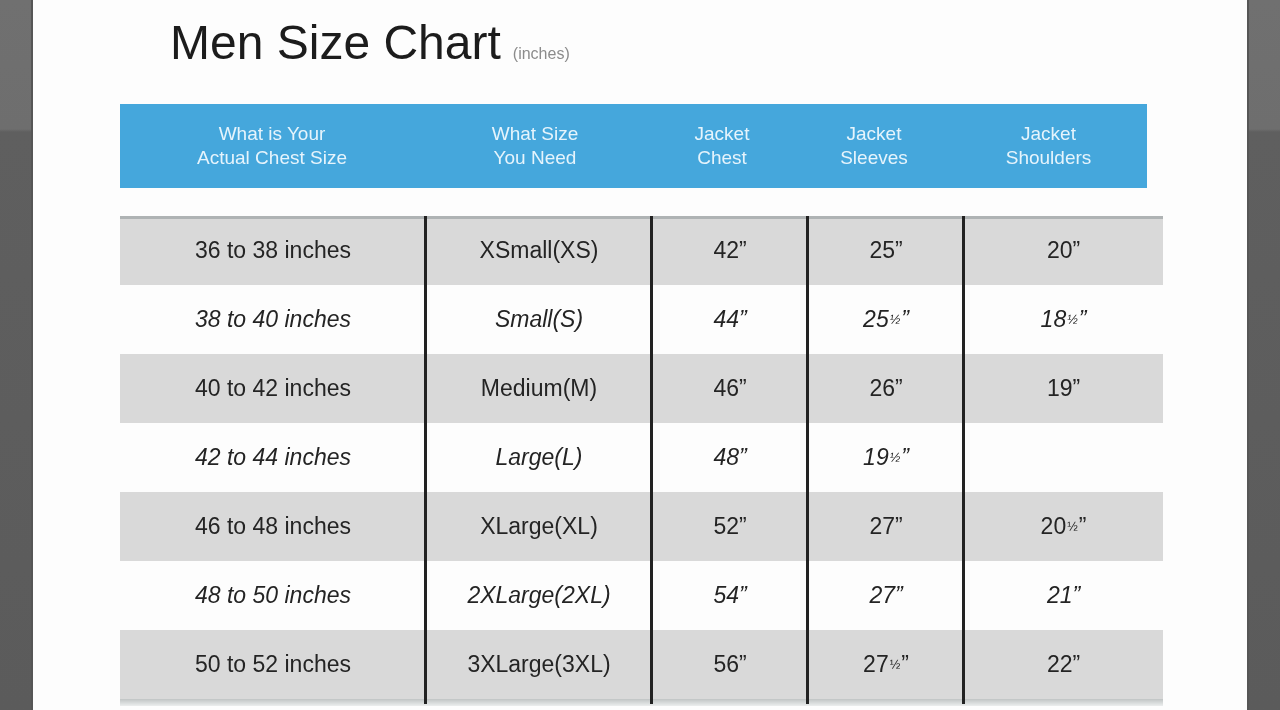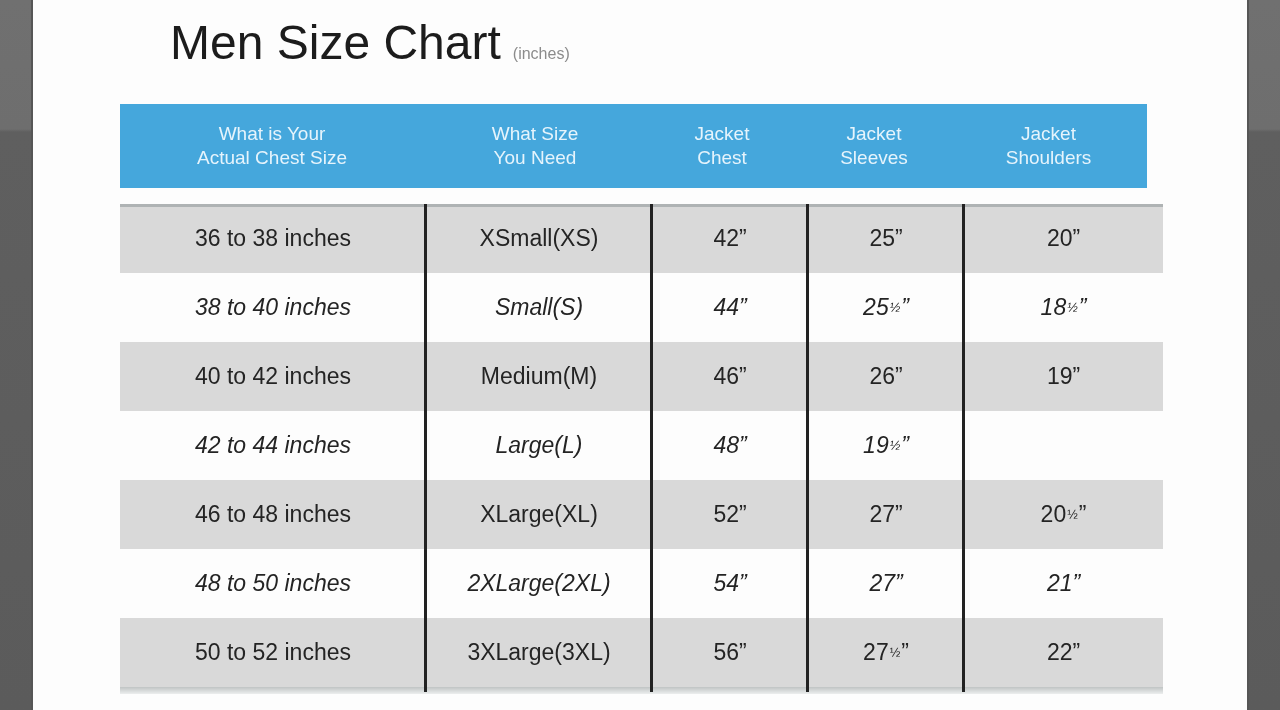--- a/index.html
+++ b/index.html
@@ -63,21 +63,21 @@
     font-size: 19px;
     line-height: 24px;
     display: flex;
     flex-direction: column;
     align-items: center;
     justify-content: center;
     text-align: center;
   }
   .tbody {
     position: relative;
-    margin-top: 16px;
+    margin-top: 28px;
   }
   .row {
     display: grid;
     grid-template-columns: 306px 226px 156px 156px 199px;
     height: 69px;
     align-items: center;
     text-align: center;
     font-size: 23px;
     color: #242424;
   }

